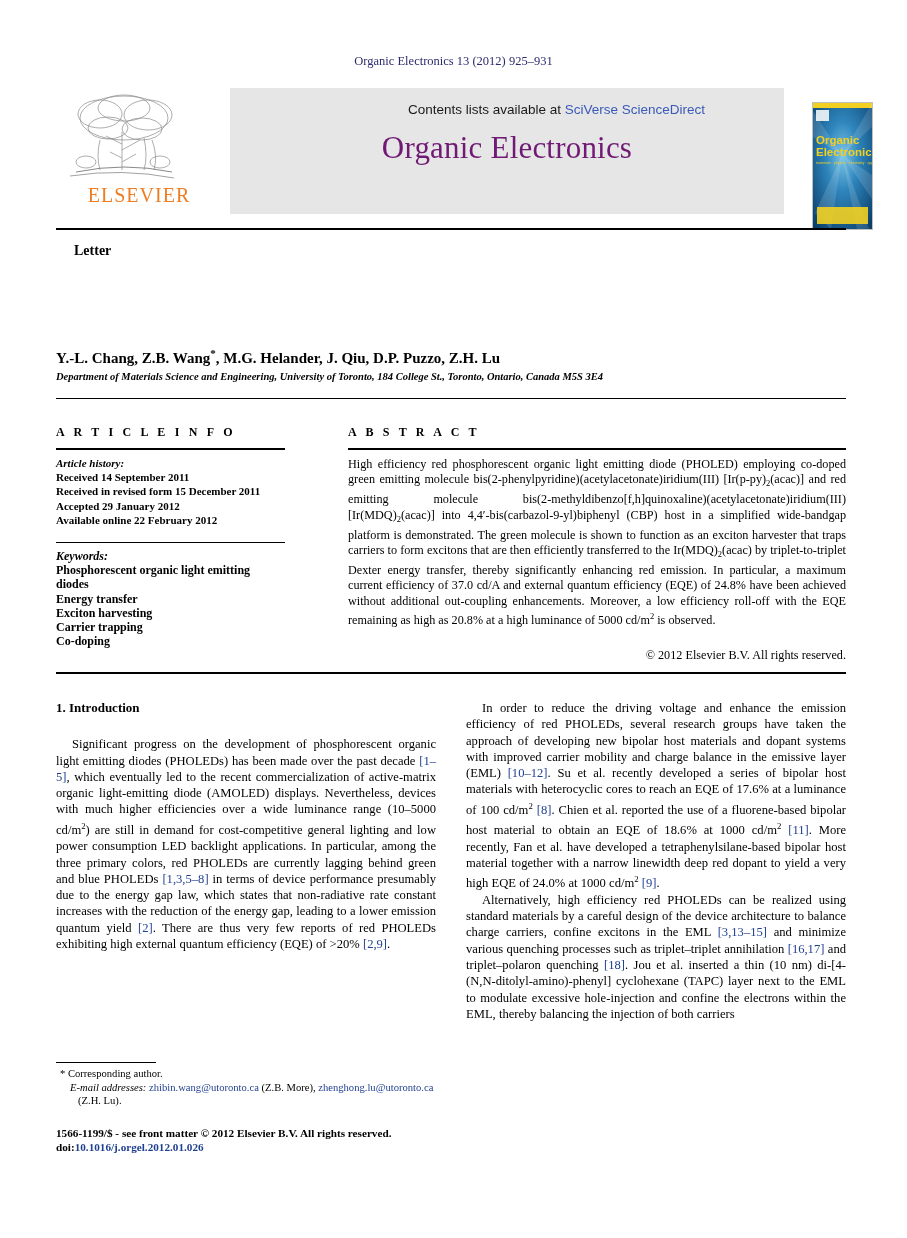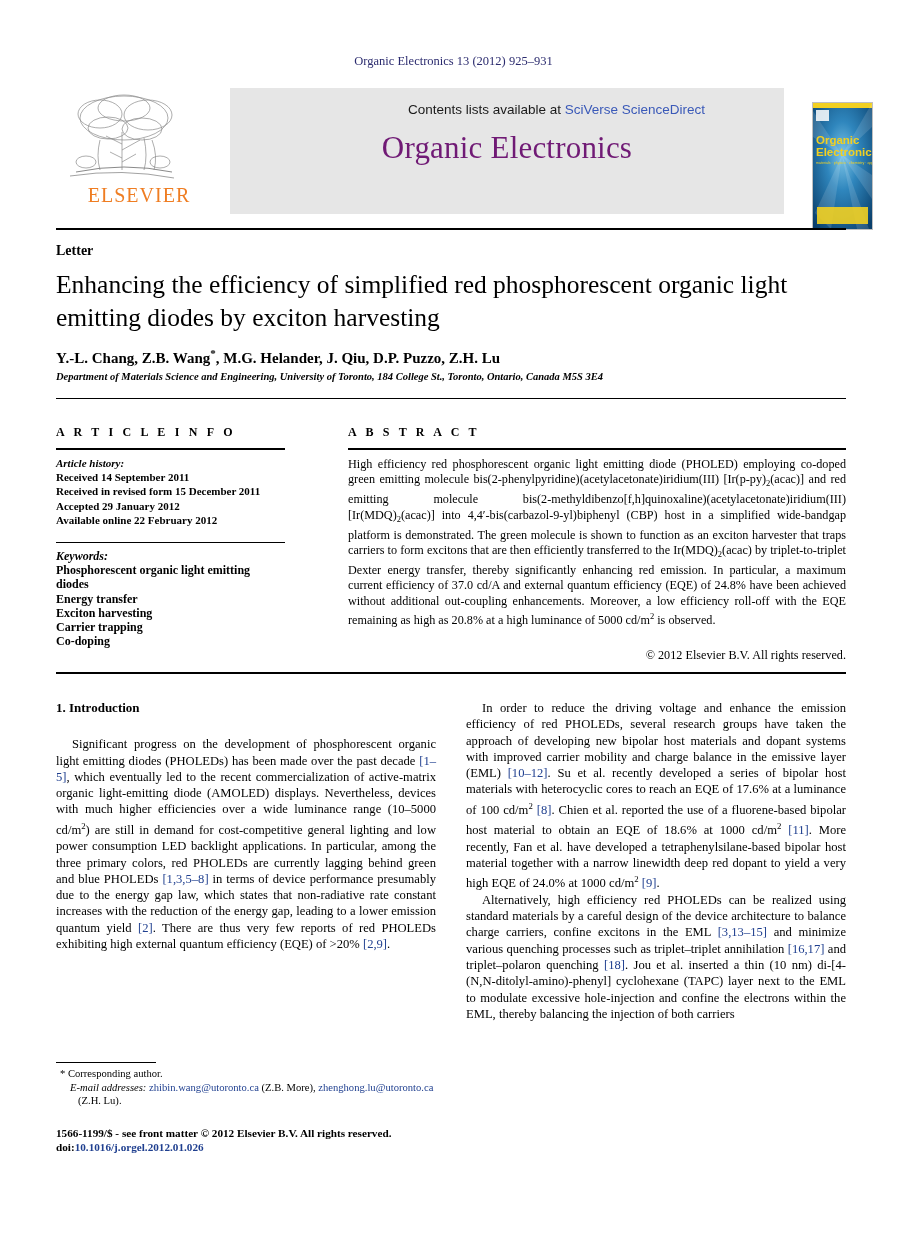--- a/index.html
+++ b/index.html
@@ -111,21 +111,21 @@
     margin-left: 20px;
   }
 
   
   .rule-thick {
     position: absolute;
     background: #000;
   }
   .letter-label {
     position: absolute;
-    left: 56px; top: 243px;
+    left: 74px; top: 243px;
     font-size: 14px;
     font-weight: bold;
     font-family: "Liberation Serif", serif;
   }
   .article-title {
     position: absolute;
     left: 56px; top: 268px;
     width: 790px;
     font-size: 25.5px;
     line-height: 33px;
@@ -358,21 +358,20 @@
         <text x="3" y="53" font-family="Liberation Sans, sans-serif" font-size="11.5" font-weight="bold" fill="#f2d021">Electronics</text>
         <text x="3" y="61" font-family="Liberation Sans, sans-serif" font-size="3.6" fill="#f2d021">materials · physics · chemistry · applications</text>
         <rect x="4" y="104" width="51" height="17" fill="#f2d021" opacity="0.9"></rect>
       </svg>
     </div>
   </div>
 
   <div class="rule-thick" style="left:56px; top:228px; width:790px; height:2px;"></div>
 
   <div class="letter-label">Letter</div>
-  <div class="article-title">Enhancing the efficiency of simplified red phosphorescent organic light emitting diodes by exciton harvesting</div>
 
   <div class="authors">
     <span>Y.-L. Chang, Z.B. Wang</span><sup>*</sup><span>, M.G. Helander, J. Qiu, D.P. Puzzo, Z.H. Lu</span>
   </div>
   <div class="affiliation">Department of Materials Science and Engineering, University of Toronto, 184 College St., Toronto, Ontario, Canada M5S 3E4</div>
 
   <div class="rule-thick" style="left:56px; top:398px; width:790px; height:1.4px;"></div>
 
   <div class="info-head">A R T I C L E   I N F O</div>
   <div class="abs-head">A B S T R A C T</div>

